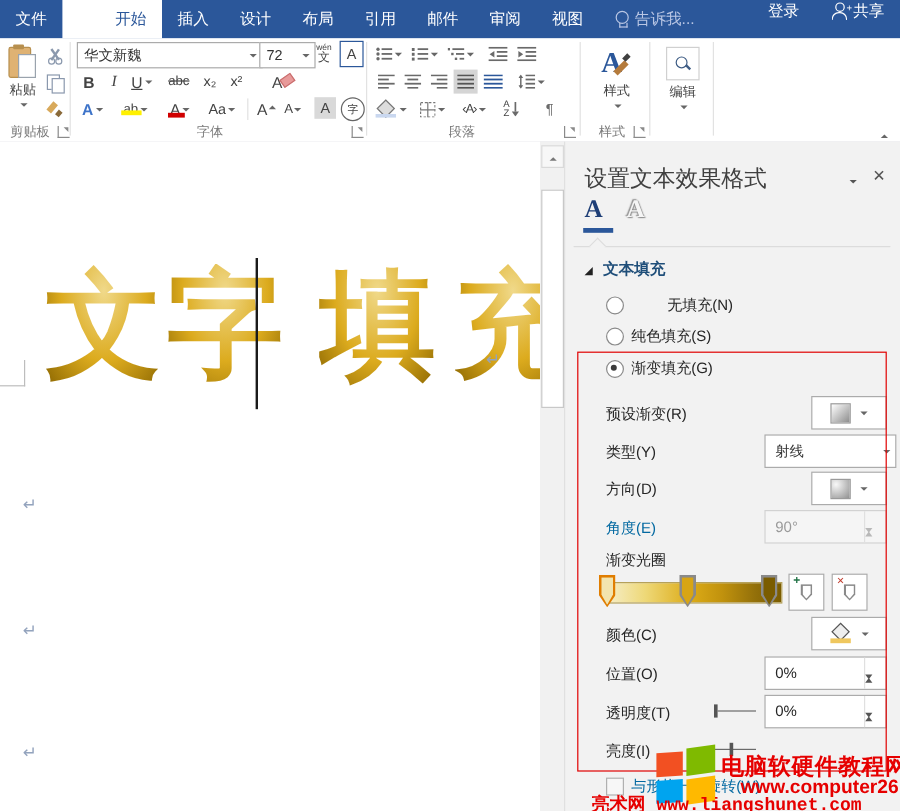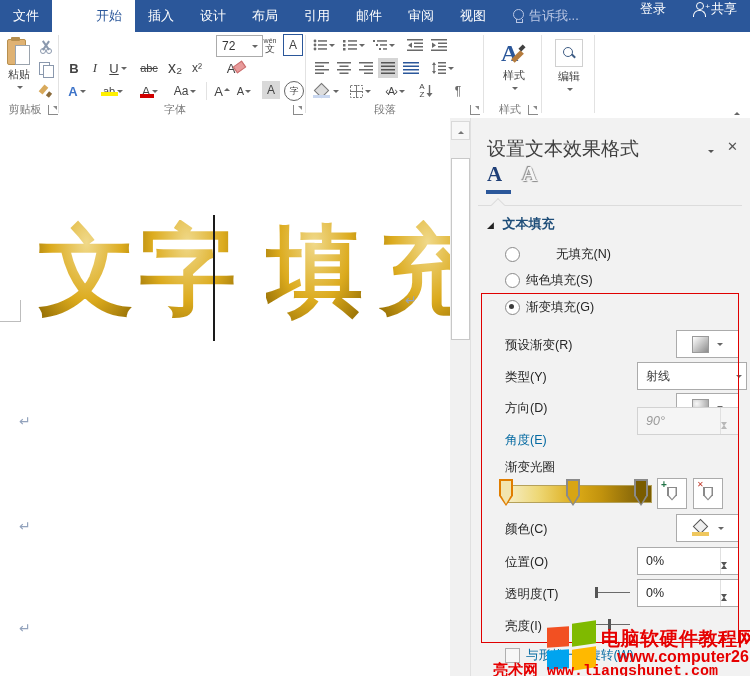--- a/index.html
+++ b/index.html
@@ -191,20 +191,24 @@
     <div class="rbtn" style="left:36px;top:49px;width:20px;">
       <span class="brush-ic">
           <i></i>
           <u></u>
         </span>
     </div>
     <div class="glabel" style="left:4px;width:42px;">剪贴板</div>
     <div class="launcher" style="left:48px;"></div>
     <div class="vdiv" style="left:58px;"></div>
 
+    <div class="combo" style="left:64px;top:3px;width:148px;height:20px;padding-left:5px;">
+      <span>华文新魏</span>
+      <span class="cd"></span>
+    </div>
     <div class="combo" style="left:216px;top:3px;width:40px;height:20px;padding-left:5px;">
       <span>72</span>
       <span class="cd"></span>
     </div>
     <div class="rbtn" style="left:260px;top:1px;width:20px;height:24px;flex-direction:column;font-size:7px;line-height:1;">
       <span>wén</span>
       <span style="font-size:10px;">文</span>
     </div>
     <div class="rbtn" style="left:283px;top:2px;width:18px;height:20px;border:1px solid #2b579a;font-size:12px;">
       <span>A</span>
@@ -216,21 +220,21 @@
     <div class="rbtn" style="left:88px;top:26px;width:14px;font-style:italic;font-size:13px;font-family:'Liberation Serif',serif;">
         <span>I</span>
       </div>
     <div class="rbtn" style="left:106px;top:26px;width:24px;font-size:13px;text-decoration:underline;">
       <span>U</span>
         <span class="cd"></span>
     </div>
     <div class="rbtn" style="left:136px;top:26px;width:26px;font-size:11px;text-decoration:line-through;">
         <span>abc</span>
       </div>
-    <div class="rbtn" style="left:166px;top:26px;width:18px;font-size:16px;">
+    <div class="rbtn" style="left:166px;top:26px;width:18px;font-size:12px;">
         <span>x₂</span>
       </div>
     <div class="rbtn" style="left:188px;top:26px;width:18px;font-size:12px;">
         <span>x²</span>
       </div>
     <div class="rbtn" style="left:220px;top:26px;width:22px;font-size:13px;">
       <span style="position:relative;">
         <span>A</span>
         <span style="position:absolute;left:7px;top:2px;width:9px;height:6px;background:#e89a9a;transform:rotate(-35deg);border:1px solid #c96f6f;"></span>
       </span>
@@ -532,21 +536,21 @@
     <span class="cd"></span>
   </div>
 
   <div class="plabel" style="left:505px;top:400px;">方向(D)</div>
   <div class="swatchbtn" style="left:676px;top:393px;">
     <span class="swatch" style="background:radial-gradient(circle at 25% 25%,#f8f8f8 0%,#909090 100%);"></span>
     <span class="cd"></span>
   </div>
 
   <div class="plabel dis" style="left:505px;top:432px;">角度(E)</div>
-  <div class="spin dis" style="left:637px;top:407px;font-style:italic;">
+  <div class="spin dis" style="left:637px;top:425px;">
     <span class="val">90°</span>
     <span class="spin-arrows">
         <span><i class="sa-up"></i></span>
         <span><i class="sa-dn"></i></span>
       </span>
   </div>
 
   <div class="plabel" style="left:505px;top:459px;">渐变光圈</div>
   <div class="gbar"></div>
   <div class="gstop" style="left:499px;background:#e07d00;">

